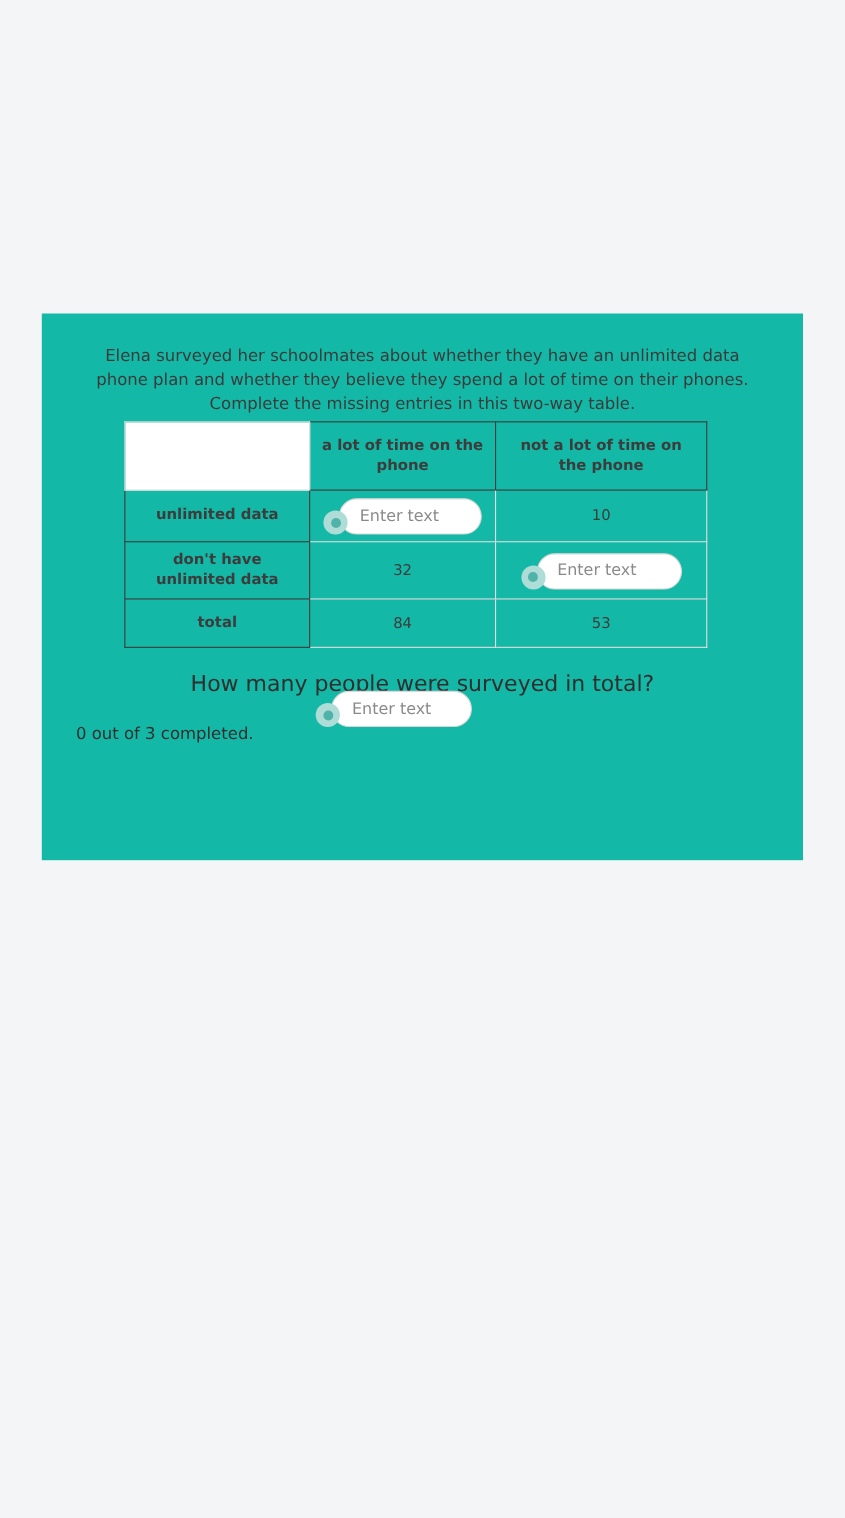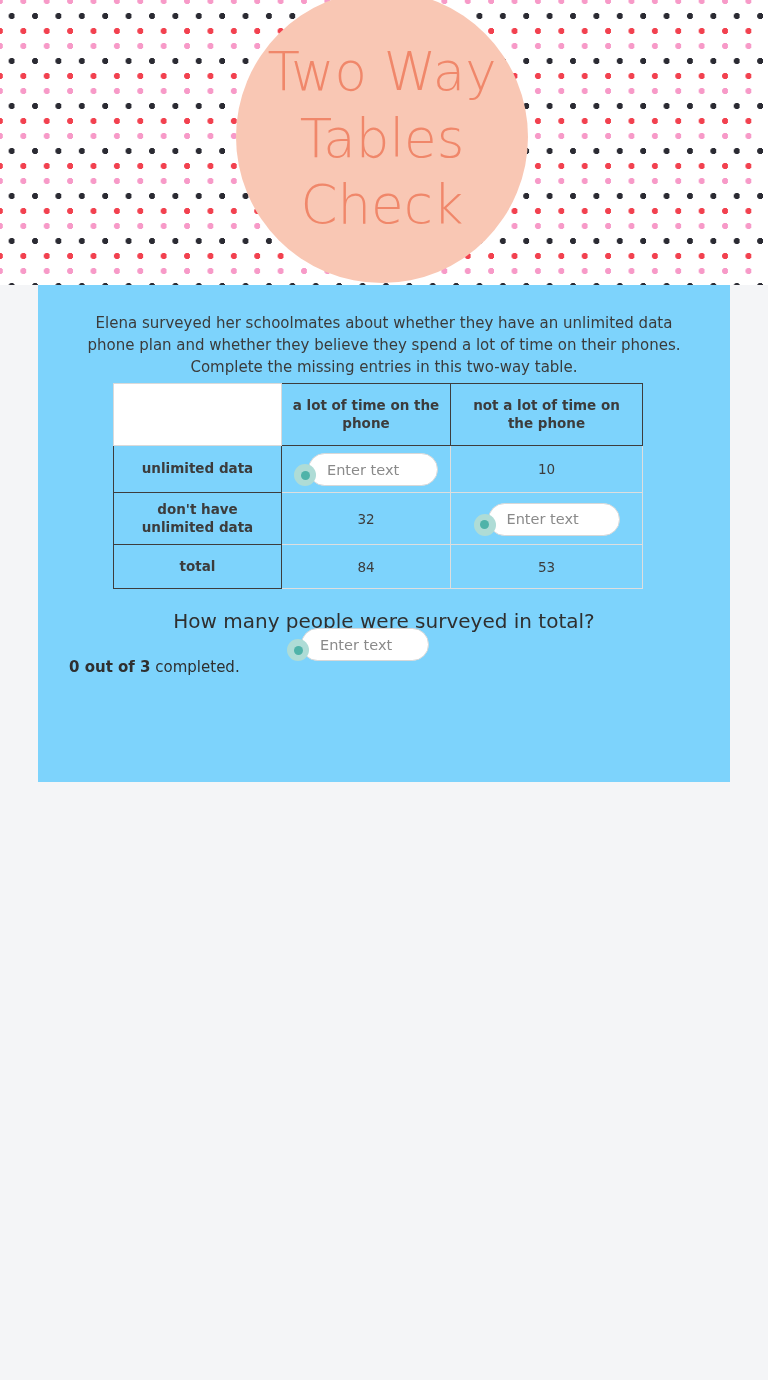--- a/index.html
+++ b/index.html
@@ -47,21 +47,21 @@
     letter-spacing: 0px;
     width: 290px;
     margin-top: 4px;
   }
 
   
   .card {
     position: absolute;
     left: 38px; top: 285px;
     width: 692px; height: 497px;
-    background: #7dd3fc;
+    background: #14b8a6;
   }
 
   .prompt {
     position: absolute;
     left: 37px; top: 28px;
     width: 618px;
     text-align: center;
     font-family: "DejaVu Sans", sans-serif;
     font-size: 15px;
     line-height: 1.46;
@@ -167,32 +167,27 @@
   }
   .q2-field .txtinput { width: 128px; }
 
   .progress {
     position: absolute;
     left: 31px; top: 373px;
     font-family: "DejaVu Sans", sans-serif;
     font-size: 15px;
     color: #2f2f2f;
   }
-  .progress b { font-weight: bold; }
+  .progress b { font-weight: normal; }
 </style>
 </head>
 <body>
 
 <div class="page">
 
-  <div class="banner">
-    <div class="banner-circle">
-      <div class="banner-title">Two Way Tables Check</div>
-    </div>
-  </div>
 
   <div class="card">
 
     <div class="prompt">Elena surveyed her schoolmates about whether they have an unlimited data phone plan and whether they believe they spend a lot of time on their phones. Complete the missing entries in this two-way table.</div>
 
     <div class="tbl-wrap">
       <table class="twoway">
         <colgroup>
             <col class="c1">
             <col class="c2">

